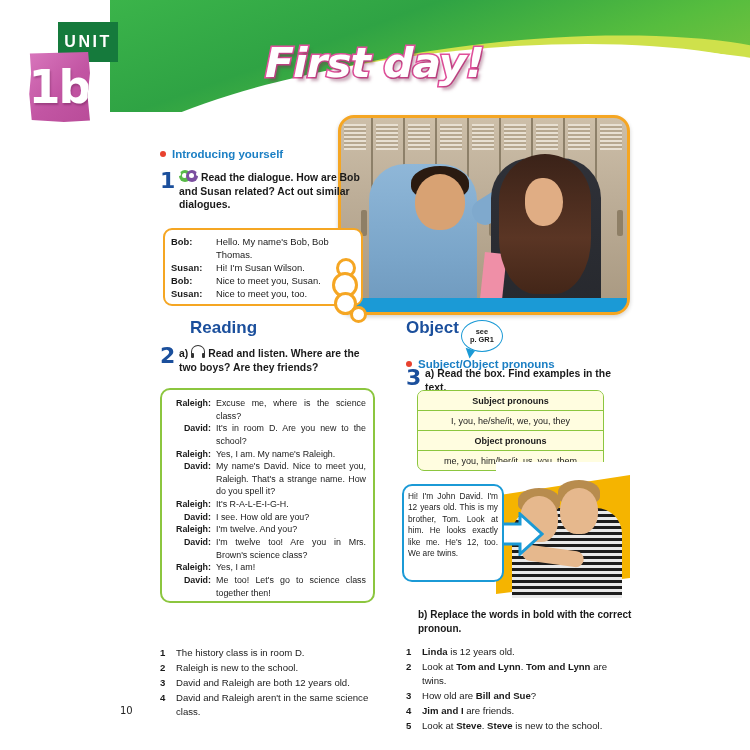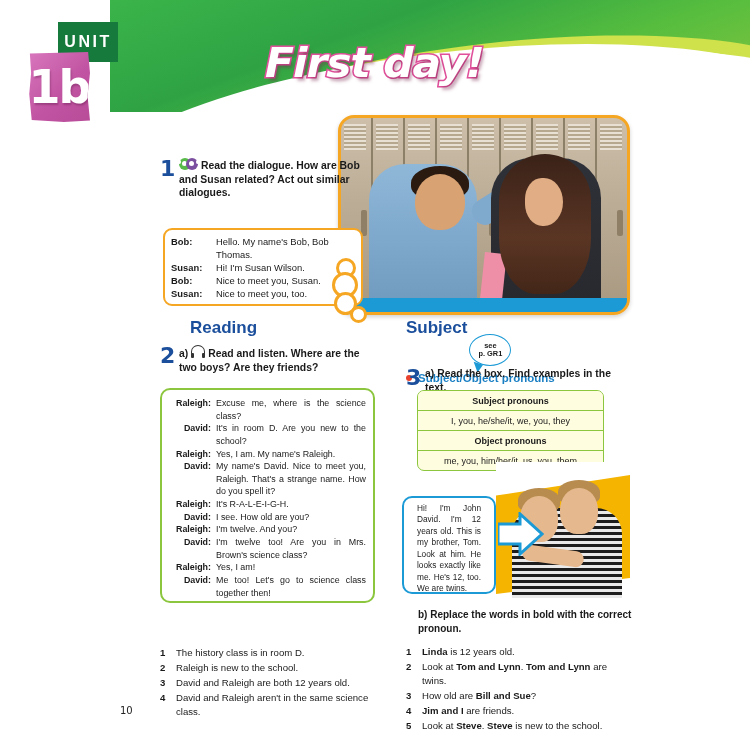--- a/index.html
+++ b/index.html
@@ -202,44 +202,44 @@
   .stmt-list{position:absolute;left:160px;top:646px;width:215px;}
   .stmt{display:flex;gap:8px;font-size:9.6px;line-height:1.45;margin-bottom:1px;}
   .stmt .n{width:8px;flex:none;font-weight:bold;text-align:left;}
 
   
   .right-col{position:absolute;left:406px;top:318px;width:225px;}
   .gram-head{display:flex;align-items:flex-start;gap:2px;}
   .see-bubble{
     position:relative;width:40px;height:30px;border:1.6px solid #1b9ad6;border-radius:50%;
     display:flex;flex-direction:column;align-items:center;justify-content:center;
-    color:#1a1a1a;font-size:7.4px;line-height:1.05;font-weight:bold;margin-top:16px;
+    color:#1a1a1a;font-size:7.4px;line-height:1.05;font-weight:bold;margin-top:2px;
   }
   .see-bubble .tail{
     position:absolute;left:2px;bottom:-7px;width:0;height:0;
     border-left:7px solid transparent;border-right:3px solid transparent;border-top:9px solid #1b9ad6;
     transform:rotate(18deg);
   }
 
   .pron-box{
     position:absolute;left:417px;top:390px;width:185px;
     border:1.6px solid #8cc63f;border-radius:7px;background:#fffde0;overflow:hidden;
   }
   .pron-row{
     text-align:center;font-size:9px;padding:4.5px 2px;
     border-bottom:1.2px solid #8cc63f;
   }
   .pron-row:last-child{border-bottom:none;}
   .pron-row.hdr{font-weight:bold;background:#fffde0;}
 
   
   .speech{
-    position:absolute;left:402px;top:484px;width:94px;height:98px;
+    position:absolute;left:402px;top:484px;width:102px;height:98px;
     border:2.4px solid #1b9ad6;border-radius:10px;background:#fff;
-    box-sizing:border-box;padding:5px 13px;z-index:6;margin-top:12px;
+    box-sizing:border-box;padding:5px 4px;z-index:6;
   }
   .speech p{margin:0;font-size:8.3px;line-height:1.38;text-align:justify;color:#222;}
   .arrow{
     position:absolute;left:498px;top:512px;width:46px;height:44px;z-index:6;
   }
 
   
   .photo-twins{
     position:absolute;left:496px;top:462px;width:134px;height:136px;
     overflow:hidden;background:#fff;
@@ -341,20 +341,24 @@
   </div>
 
   <div class="bubbles">
     <div class="bub" style="left:6px;top:0;width:14px;height:14px;"></div>
     <div class="bub" style="left:2px;top:14px;width:20px;height:20px;"></div>
     <div class="bub" style="left:4px;top:34px;width:17px;height:17px;"></div>
     <div class="bub" style="left:20px;top:48px;width:11px;height:11px;"></div>
   </div>
 
   <div class="left-col">
+    <div class="section-bullet">
+      <div class="dot"></div>
+      <div class="label">Introducing yourself</div>
+    </div>
 
     <div class="ex" style="margin-top:10px;">
       <div class="ex-num">1</div>
       <div class="ex-body">
         <span class="ico-pair">
           <span class="c c1">
               <span class="ico-head" style="left:3px;"></span>
               <span class="ico-ear" style="left:-1px;top:2px;"></span>
             </span>
           <span class="c c2">
@@ -452,21 +456,21 @@
       <div>David and Raleigh are both 12 years old.</div>
     </div>
     <div class="stmt">
       <div class="n">4</div>
       <div>David and Raleigh aren't in the same science class.</div>
     </div>
   </div>
 
   <div class="right-col">
     <div class="gram-head">
-      <div class="heading">Subject</div>
+      <div class="heading">Object</div>
       <div class="see-bubble">
         <span>see</span>
         <span>p. GR1</span>
         <span class="tail"></span>
       </div>
     </div>
 
     <div class="section-bullet" style="margin-top:6px;">
       <div class="dot"></div>
       <div class="label">Subject/Object pronouns</div>

